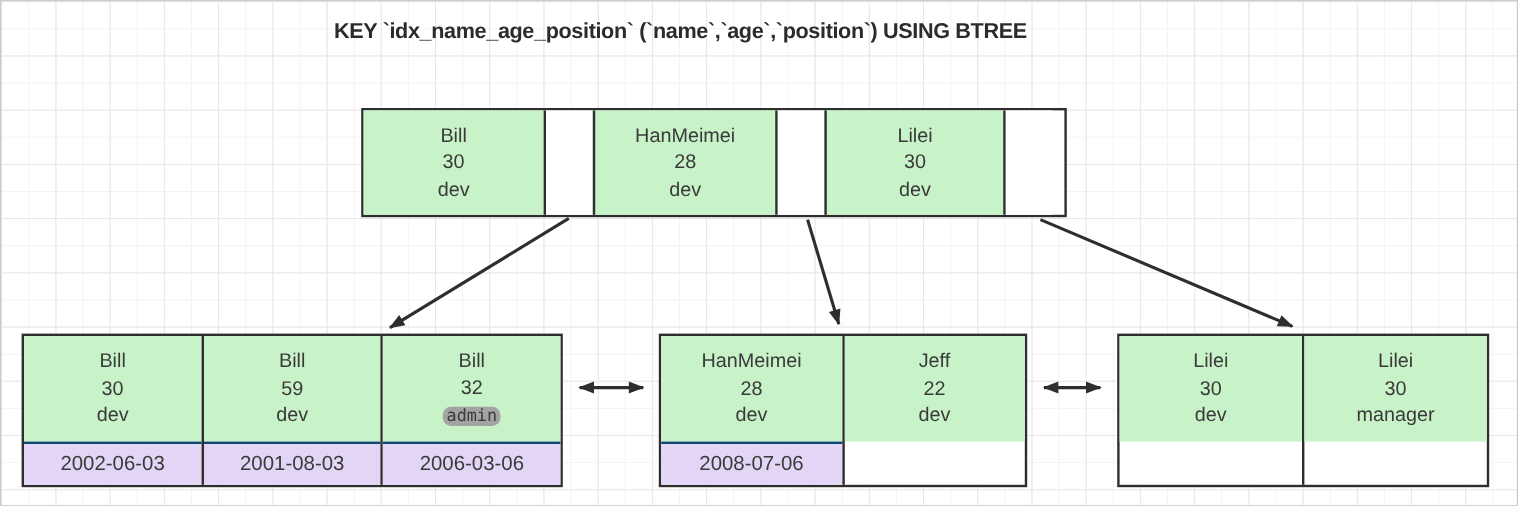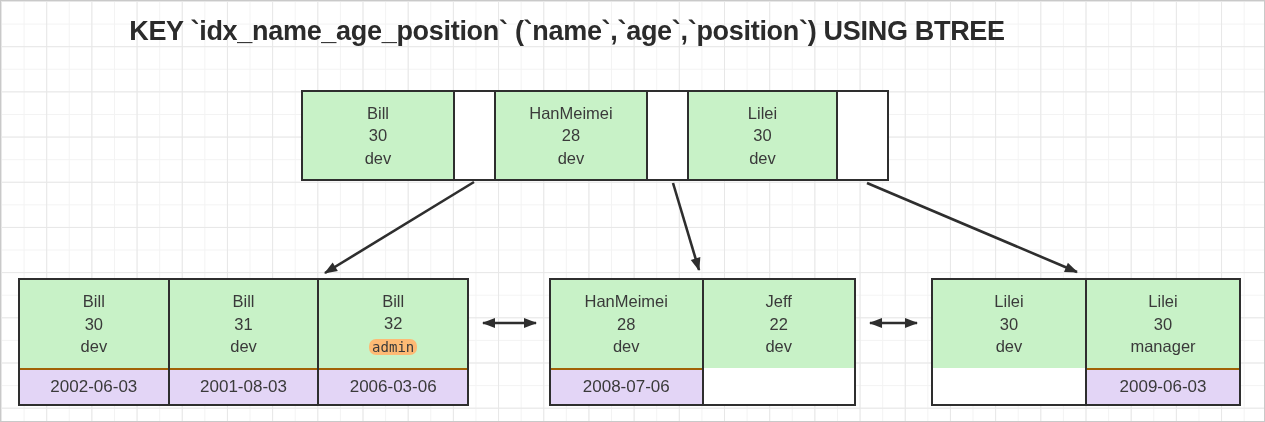--- a/index.html
+++ b/index.html
@@ -10,21 +10,21 @@
     background-color:#ffffff;
     background-image:
       linear-gradient(#e7e7e7 1px, transparent 1px),
       linear-gradient(90deg,#e7e7e7 1px, transparent 1px),
       linear-gradient(#f3f3f3 1px, transparent 1px),
       linear-gradient(90deg,#f3f3f3 1px, transparent 1px);
     background-size:45.2px 45.2px,45.2px 45.2px,22.6px 22.6px,22.6px 22.6px;
   }
   .title{
     position:absolute;left:0;top:15px;width:1132px;text-align:center;
-    font-size:27px;font-weight:700;letter-spacing:-0.3px;color:#2b2b2b;
+    font-size:18px;font-weight:700;letter-spacing:-0.3px;color:#2b2b2b;
   }
   
   .root-node{
     position:absolute;left:300px;top:89px;width:588px;height:91px;
     box-sizing:border-box;border:2px solid #2e2e2e;display:flex;background:#fff;
   }
   .rcell{box-sizing:border-box;height:100%;display:flex;flex-direction:column;
     justify-content:center;align-items:center;border-left:2px solid #2e2e2e;}
   .rcell:first-child{border-left:none;}
   .green{background:#c8f2c7;}
@@ -34,27 +34,27 @@
     position:absolute;top:277px;height:128px;box-sizing:border-box;
     border:2px solid #2e2e2e;display:flex;background:#fff;
   }
   .leaf-node.l1{left:17px;width:451px;}
   .leaf-node.l2{left:548px;width:307px;}
   .leaf-node.l3{left:930px;width:310px;}
   .leaf-col{flex:1;display:flex;flex-direction:column;border-left:2px solid #2e2e2e;}
   .leaf-col:first-child{border-left:none;}
   .leaf-green{height:88px;background:#c8f2c7;display:flex;flex-direction:column;
     justify-content:center;align-items:center;}
-  .leaf-date{height:34px;background:#e3d5f6;border-top:2px solid #a16207;
+  .leaf-date{height:34px;background:#e3d5f6;border-top:2px solid #0c4a6e;
     display:flex;justify-content:center;align-items:center;
     font-size:17px;color:#3a3a3a;}
   .cl{font-size:16.5px;line-height:22.5px;color:#3a3a3a;text-align:center;}
   .hl{
     font-family:"DejaVu Sans Mono","Liberation Mono",monospace;
-    font-size:14px;background:#fdba74;border-radius:7px;padding:0 3px;
+    font-size:14px;background:#a3a3a3;border-radius:7px;padding:0 3px;
   }
   .arrow-overlay{position:absolute;left:0;top:0;width:1265px;height:422px;pointer-events:none;}
 </style>
 </head>
 <body>
 
 <div class="canvas">
 
   <div class="title">KEY `idx_name_age_position` (`name`,`age`,`position`) USING BTREE</div>
 
@@ -84,21 +84,21 @@
         <div class="leaf-green">
           <div class="cl">Bill</div>
           <div class="cl">30</div>
           <div class="cl">dev</div>
         </div>
         <div class="leaf-date">2002-06-03</div>
       </div>
       <div class="leaf-col">
         <div class="leaf-green">
           <div class="cl">Bill</div>
-          <div class="cl">31</div>
+          <div class="cl">59</div>
           <div class="cl">dev</div>
         </div>
         <div class="leaf-date">2001-08-03</div>
       </div>
       <div class="leaf-col">
         <div class="leaf-green">
           <div class="cl">Bill</div>
           <div class="cl">32</div>
           <div class="cl"><span class="hl">admin</span></div>
         </div>
@@ -129,21 +129,20 @@
           <div class="cl">30</div>
           <div class="cl">dev</div>
         </div>
       </div>
       <div class="leaf-col">
         <div class="leaf-green">
           <div class="cl">Lilei</div>
           <div class="cl">30</div>
           <div class="cl">manager</div>
         </div>
-        <div class="leaf-date">2009-06-03</div>
       </div>
     </div>
 
   <svg class="arrow-overlay" width="1265" height="422" viewBox="0 0 1265 422" xmlns="http://www.w3.org/2000/svg">
     <defs>
       <marker id="ah" markerUnits="userSpaceOnUse" markerWidth="15" markerHeight="12" refX="13" refY="6" orient="auto-start-reverse">
         <path d="M1,1 L14,6 L1,11 Z" fill="#2e2e2e"></path>
       </marker>
     </defs>
     <line x1="473" y1="181" x2="324" y2="272" stroke="#2e2e2e" stroke-width="2.6" marker-end="url(#ah)"></line>

